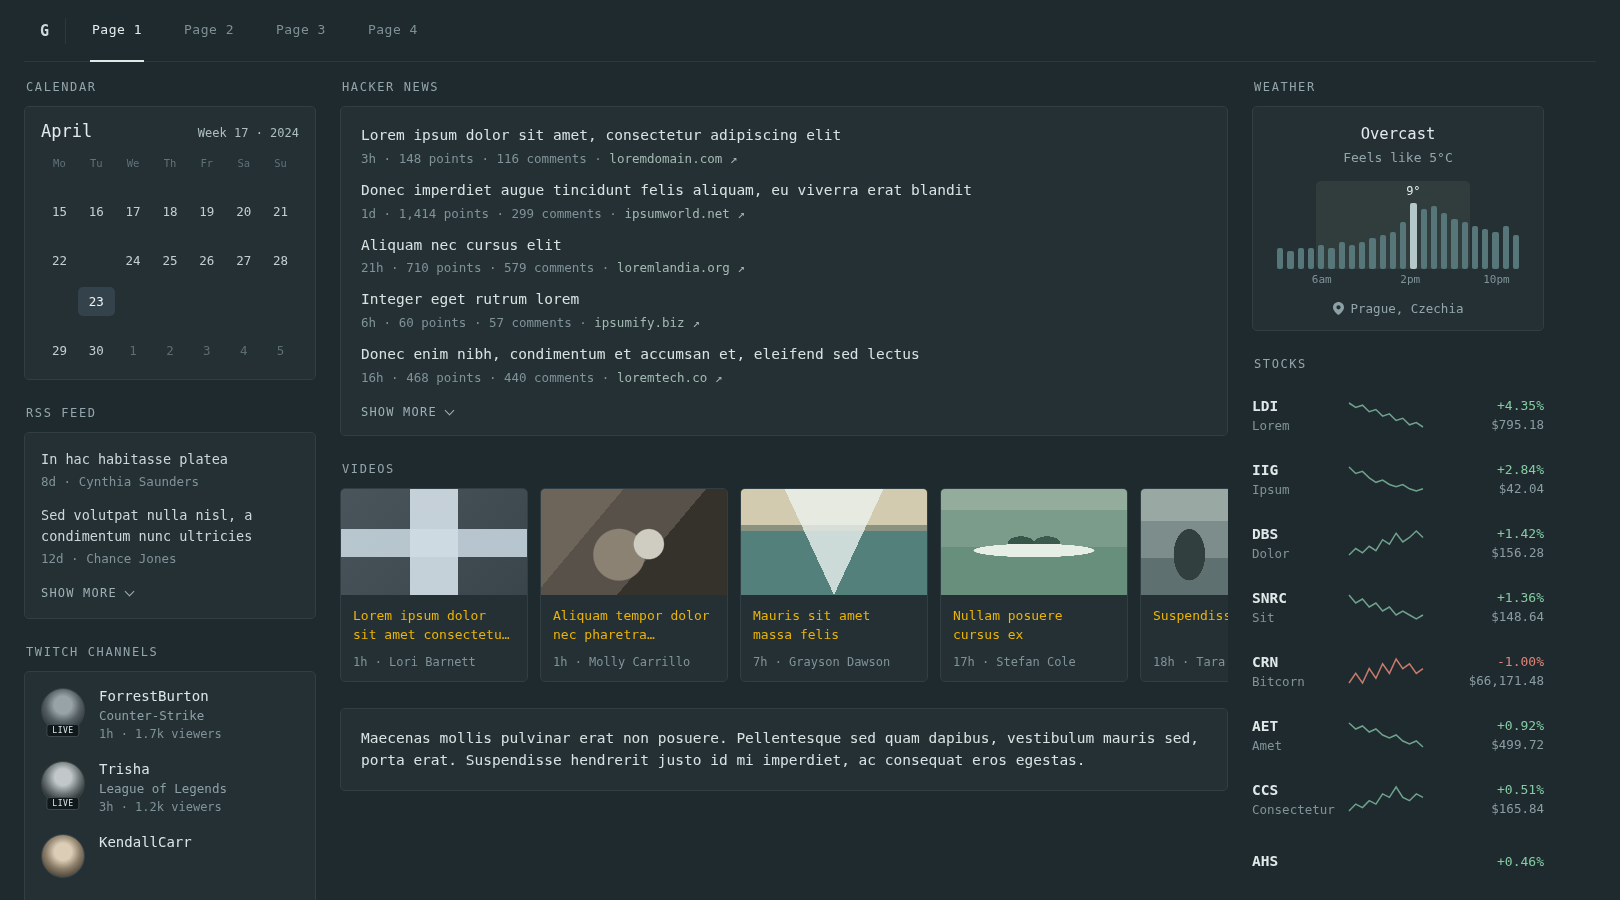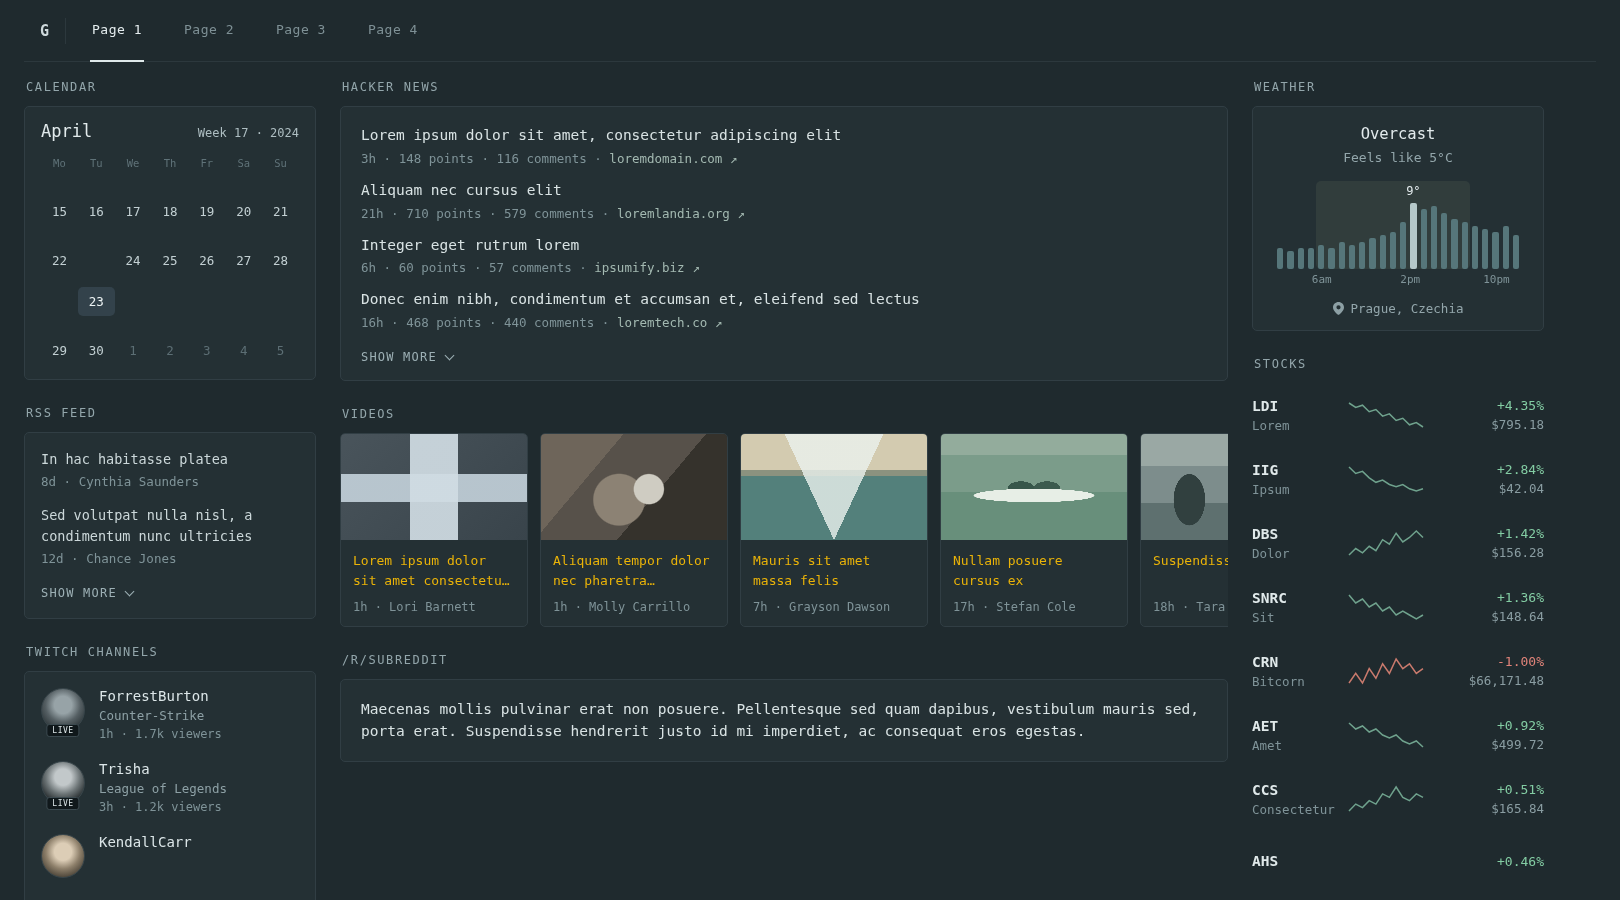--- a/index.html
+++ b/index.html
@@ -243,20 +243,24 @@
 
       <div class="widget">
         <h2 class="section-title">HACKER NEWS</h2>
         <div class="card hn-card">
           <div id="hn-items">
               <div class="hn-item">
                 <a class="hn-title" href="#">Lorem ipsum dolor sit amet, consectetur adipiscing elit</a>
                 <div class="hn-meta">3h · 148 points · 116 comments · <a class="hn-domain" href="#">loremdomain.com ↗</a></div>
               </div>
               <div class="hn-item">
+                <a class="hn-title" href="#">Donec imperdiet augue tincidunt felis aliquam, eu viverra erat blandit</a>
+                <div class="hn-meta">1d · 1,414 points · 299 comments · <a class="hn-domain" href="#">ipsumworld.net ↗</a></div>
+              </div>
+              <div class="hn-item">
                 <a class="hn-title" href="#">Aliquam nec cursus elit</a>
                 <div class="hn-meta">21h · 710 points · 579 comments · <a class="hn-domain" href="#">loremlandia.org ↗</a></div>
               </div>
               <div class="hn-item">
                 <a class="hn-title" href="#">Integer eget rutrum lorem</a>
                 <div class="hn-meta">6h · 60 points · 57 comments · <a class="hn-domain" href="#">ipsumify.biz ↗</a></div>
               </div>
               <div class="hn-item">
                 <a class="hn-title" href="#">Donec enim nibh, condimentum et accumsan et, eleifend sed lectus</a>
                 <div class="hn-meta">16h · 468 points · 440 comments · <a class="hn-domain" href="#">loremtech.co ↗</a></div>
@@ -304,21 +308,20 @@
               <div class="thumb thumb-fog"></div>
               <div class="video-body">
                 <a class="video-title" href="#">Suspendisse diam</a>
                 <div class="video-meta">18h · Tara</div>
               </div>
             </article>
           </div>
       </div>
 
       <div class="widget">
-        <h2 class="section-title">/R/SUBREDDIT</h2>
         <div class="card sub-card">
           <a href="#" class="sub-title">Maecenas mollis pulvinar erat non posuere. Pellentesque sed quam dapibus, vestibulum mauris sed, porta erat. Suspendisse hendrerit justo id mi imperdiet, ac consequat eros egestas.</a>
         </div>
       </div>
 
     </section>
 
     <section class="col col-right">
 
       <div class="widget">

